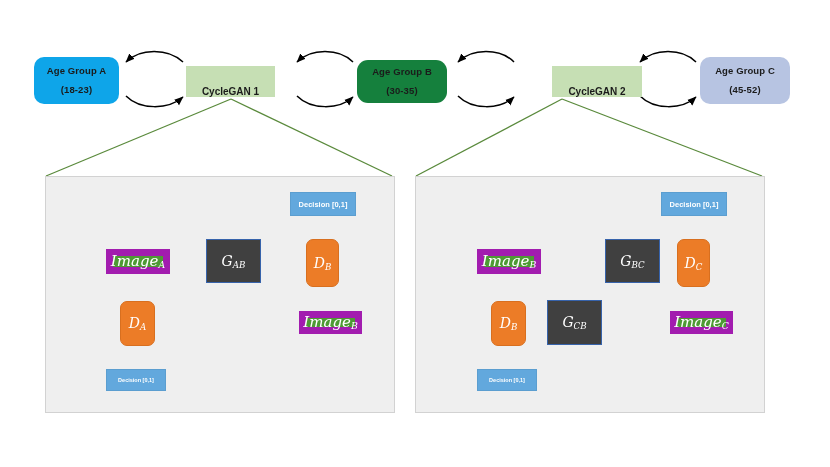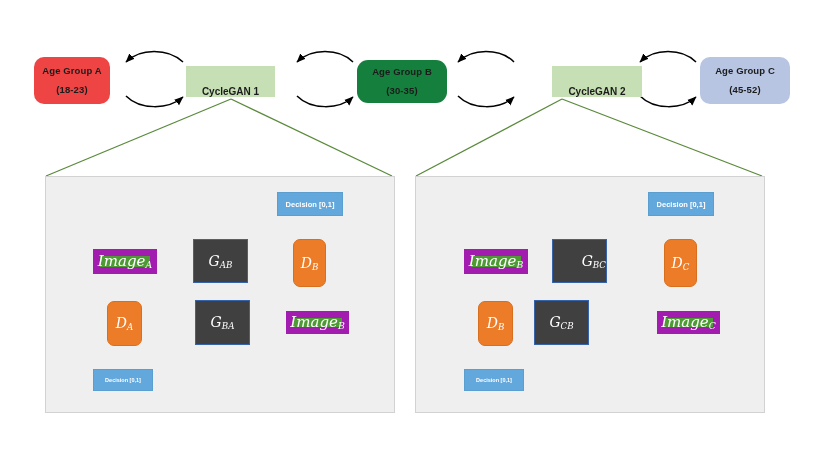--- a/index.html
+++ b/index.html
@@ -15,21 +15,21 @@
   
   .agebox{
     position:absolute;
     border-radius:10px;
     display:flex;flex-direction:column;
     align-items:center;justify-content:center;
     font-size:9.5px;font-weight:bold;color:#1b1b1b;
     line-height:1.9;
     letter-spacing:.1px;
   }
-  .age-a{left:34px;top:57px;width:76px;height:47px;background:#ef4444;}
+  .age-a{left:34px;top:57px;width:85px;height:47px;background:#0ea5e9;}
   .age-b{left:357px;top:60px;width:90px;height:43px;background:#15803d;border-radius:11px;}
   .age-c{left:700px;top:57px;width:90px;height:47px;background:#b7c4e2;}
 
   .ganbox{
     position:absolute;
     background:#c6dfb4;
     display:flex;align-items:flex-end;justify-content:center;
     font-size:10px;font-weight:bold;color:#1b1b1b;
   }
   .gan-1{left:186px;top:66px;width:89px;height:31px;}
@@ -47,20 +47,21 @@
 
   
   .node{
     position:absolute;
     display:flex;align-items:center;justify-content:center;
     color:#ffffff;
     font-family:"DejaVu Serif", serif;
     font-style:italic;
     white-space:nowrap;
     box-sizing:border-box;
+    margin-left:13px;
   }
   .n-img{
     background:#4e9a34;border:7px solid #a21caf;
     font-size:15px;
   }
   .n-gen{
     background:#404040;border:1px solid #3763ab;
     font-size:14px;
   }
   .n-dis{
@@ -200,43 +201,40 @@
   </div>
 
   <div class="node n-dis" style="left:293px;top:239px;width:33px;height:48px;">
     <span><span>D</span><span class="sub">B</span></span>
   </div>
 
   <div class="node n-dis" style="left:107px;top:301px;width:35px;height:45px;">
     <span><span>D</span><span class="sub">A</span></span>
   </div>
 
-  <div class="node n-gen" style="left:195px;top:300px;width:55px;height:45px;">
-    <span><span>G</span><span class="sub">BA</span></span>
-  </div>
 
   <div class="node n-img" style="left:286px;top:311px;width:63px;height:23px;">
     <span><span>Image</span><span class="sub">B</span></span>
   </div>
 
   <div class="node n-dec dec-small" style="left:93px;top:369px;width:60px;height:22px;">
     <span>Decision [0,1]</span>
   </div>
 
   <div class="panel panel-right"></div>
 
   <div class="node n-dec dec-big" style="left:648px;top:192px;width:66px;height:24px;">
     <span>Decision [0,1]</span>
   </div>
 
   <div class="node n-img" style="left:464px;top:249px;width:64px;height:25px;">
     <span><span>Image</span><span class="sub">B</span></span>
   </div>
 
-  <div class="node n-gen" style="left:552px;top:239px;width:55px;height:44px;justify-content:flex-end;">
+  <div class="node n-gen" style="left:592px;top:239px;width:55px;height:44px;">
     <span><span>G</span><span class="sub">BC</span></span>
   </div>
 
   <div class="node n-dis" style="left:664px;top:239px;width:33px;height:48px;justify-content:center;">
     <span><span>D</span><span class="sub">C</span></span>
   </div>
 
   <div class="node n-dis" style="left:478px;top:301px;width:35px;height:45px;">
     <span><span>D</span><span class="sub">B</span></span>
   </div>

